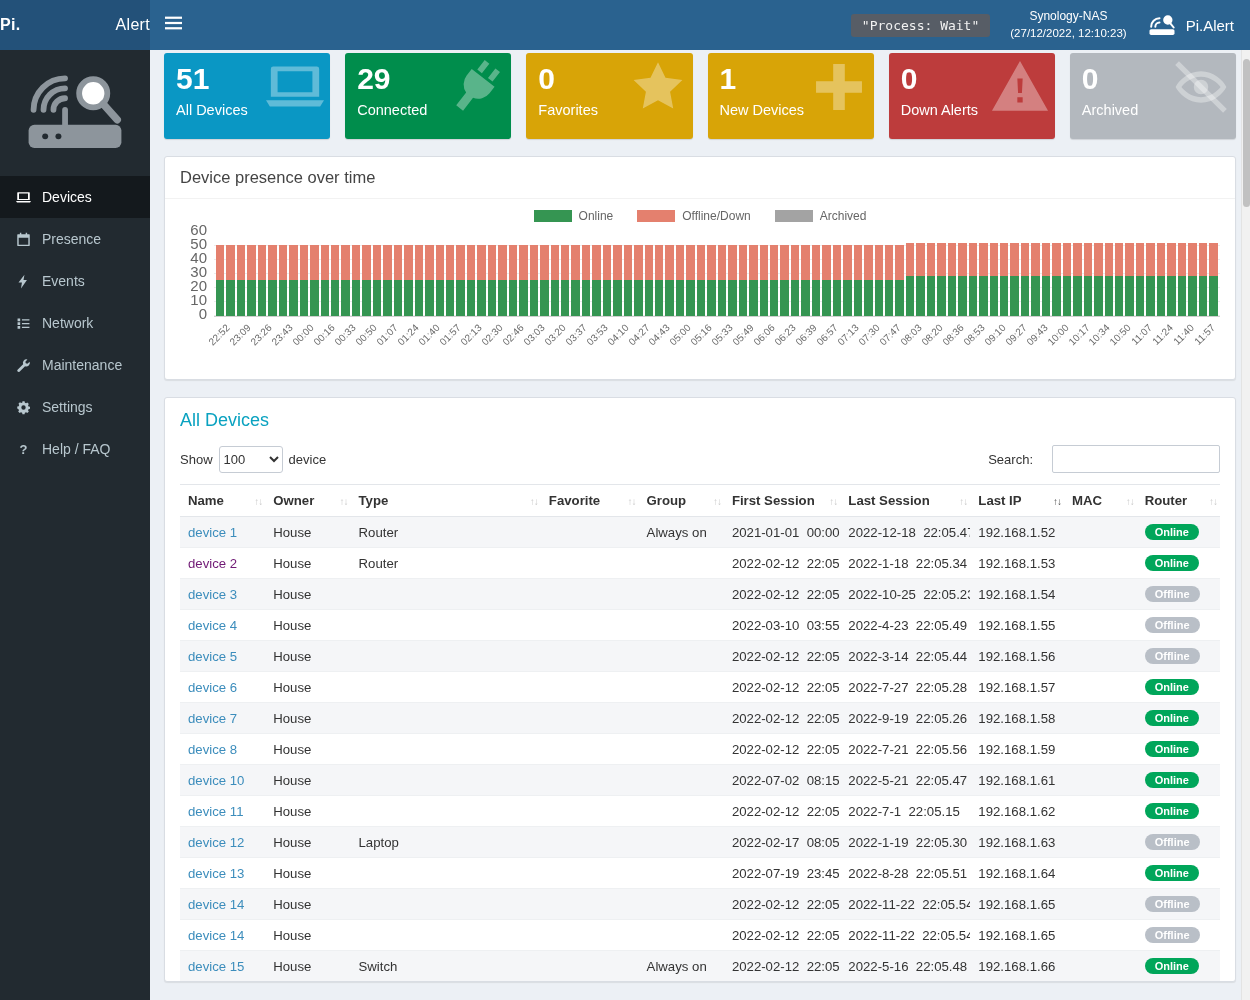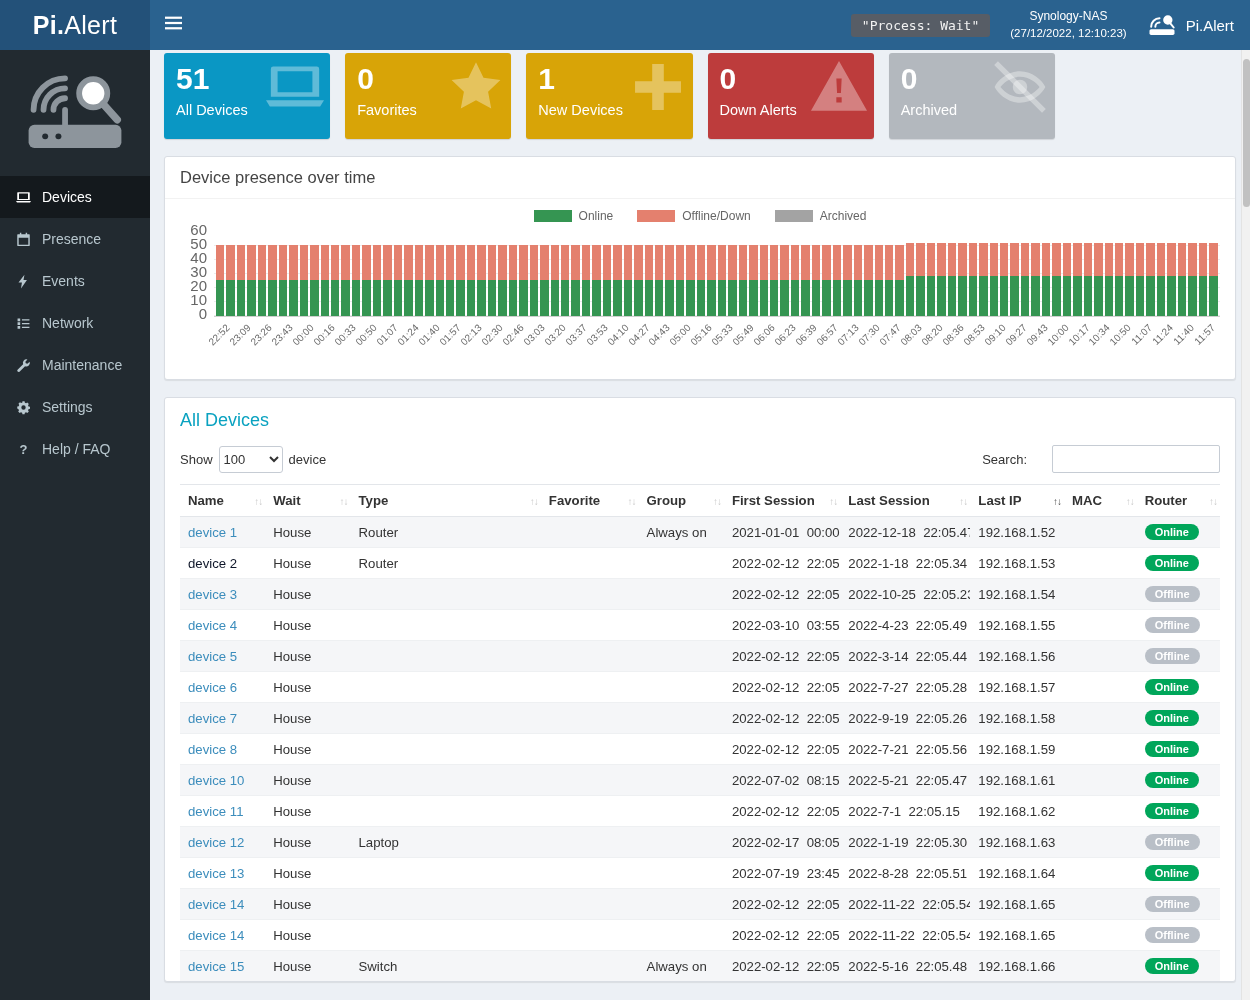--- a/index.html
+++ b/index.html
@@ -1,20 +1,20 @@
 <!DOCTYPE html>
 <html><head>
 <meta charset="utf-8">
 <style>
   *{margin:0;padding:0;box-sizing:border-box}
   html,body{width:1250px;height:1000px;overflow:hidden;background:#ecf0f5;font-family:"Liberation Sans",sans-serif}
 
   
   .navbar{position:fixed;top:0;left:0;right:0;height:50px;background:#2a628f;display:flex;align-items:stretch;z-index:20}
-  .navbar-logo{width:150px;background:#235179;color:#fff;display:flex;align-items:center;justify-content:center;font-size:25px;letter-spacing:.3px;cursor:pointer}
+  .navbar-logo{width:150px;background:#235179;color:#fff;display:flex;align-items:center;justify-content:space-between;font-size:16px;letter-spacing:.3px;cursor:pointer}
   .navbar-logo b{font-weight:bold}
   .hamburger{width:46px;display:flex;align-items:center;justify-content:center;cursor:pointer}
   .hamburger svg{width:17px;height:14px;fill:#fff}
   .nav-right{margin-left:auto;display:flex;align-items:center;gap:20px;padding-right:16px}
   .process-badge{background:#575d66;color:#f2f2f2;font-family:"DejaVu Sans Mono",monospace;font-size:13px;padding:4px 11px;border-radius:3px}
   .nas-info{color:#fff;text-align:center;font-size:11.5px;line-height:1.45}
   .nas-info .hn{font-size:12px}
   .brand{display:flex;align-items:center;gap:9px;color:#fff;font-size:15px;cursor:pointer}
   .brand-icon svg{width:30px;height:26px;display:block}
 
@@ -57,21 +57,21 @@
   .bar{flex:1;height:100%;display:flex;flex-direction:column;justify-content:flex-end}
   .xlabels{display:flex;margin:4px 0 2px 34px;height:44px}
   .xl{flex:1;position:relative}
   .xl span{position:absolute;top:1px;right:50%;transform:rotate(-45deg);transform-origin:100% 0;font-size:10px;color:#6b6b6b;white-space:nowrap}
 
   
   .tpanel-body{padding:12px 15px 0}
   .tpanel-title{color:#0aa2c0;font-size:18px;margin-bottom:14px}
   .tcontrols{display:flex;justify-content:space-between;align-items:center;margin-bottom:11px;font-size:13px;color:#333}
   .entries select{margin:0 6px;width:64px;height:27px;border:1px solid #c6ccd4;border-radius:3px;font-size:13px;color:#333;background:#fff;cursor:pointer}
-  .search label{margin-right:25px}
+  .search label{margin-right:19px}
   .search input{width:168px;height:28px;border:1px solid #c6ccd4;border-radius:2px;padding:0 8px;font-size:13px;background:#fff}
   table{width:100%;border-collapse:collapse;font-size:13.2px;color:#333;table-layout:fixed}
   thead th{font-weight:bold;text-align:left;padding:8px 16px 8px 8px;border-top:1px solid #e3e6ea;border-bottom:1px solid #e3e6ea;white-space:nowrap;position:relative;cursor:pointer;overflow:hidden}
   th .sort{position:absolute;right:3px;top:50%;transform:translateY(-50%);font-size:10px;color:#c9c9c9;letter-spacing:-1px}
   th.sorted .sort{color:#4a4a4a}
   tbody td{padding:7px 8px;white-space:pre;overflow:hidden}
   tbody tr{border-top:1px solid #eef0f2}
   tbody tr:nth-child(odd){background:#f5f6f8}
   a.devlink{color:#3c8dbc;text-decoration:none;cursor:pointer}
   .pill{display:inline-block;padding:2px 10px;border-radius:10px;color:#fff;font-size:11px;font-weight:bold}
@@ -198,20 +198,27 @@
   <h1 class="page-title">Devices</h1>
 
   <div class="cards">
       <div class="card" style="background: rgb(10, 151, 196);">
         <div class="card-value">51</div>
         <div class="card-label">All Devices</div>
         <div class="card-icon laptop-icon"><svg viewBox="0 0 24 20">
             <path fill-rule="evenodd" d="M3 1.5h18a1 1 0 0 1 1 1V14H2V2.5a1 1 0 0 1 1-1zM4.8 3.5v8.7h14.4V3.5zM0 15.5h24l-1.6 2.6H1.6z"></path>
           </svg></div>
       </div>
+      <div class="card" style="background: rgb(0, 141, 76);">
+        <div class="card-value">29</div>
+        <div class="card-label">Connected</div>
+        <div class="card-icon plug-icon"><svg viewBox="0 0 24 24">
+            <path d="M8 1h2.4v5H8zM13.6 1H16v5h-2.4zM6 7.2h12v3.4a6 6 0 0 1-4.2 5.7V23h-3.6v-6.7A6 6 0 0 1 6 10.6z"></path>
+          </svg></div>
+      </div>
       <div class="card" style="background: rgb(216, 164, 7);">
         <div class="card-value">0</div>
         <div class="card-label">Favorites</div>
         <div class="card-icon star-icon"><svg viewBox="0 0 24 24">
             <path d="M12 1.8l3.1 6.4 7 .9-5.1 4.9 1.3 6.9-6.3-3.4-6.3 3.4 1.3-6.9L1.9 9.1l7-.9z"></path>
           </svg></div>
       </div>
       <div class="card" style="background: rgb(216, 164, 7);">
         <div class="card-value">1</div>
         <div class="card-label">New Devices</div>
@@ -821,21 +828,21 @@
             <col style="width:8.2%">
             <col style="width:11.2%">
             <col style="width:12.5%">
             <col style="width:9.0%">
             <col style="width:7.0%">
             <col style="width:8.0%">
         </colgroup>
         <thead>
             <tr>
               <th><span>Name</span><span class="sort">↑↓</span></th>
-              <th><span>Wait</span><span class="sort">↑↓</span></th>
+              <th><span>Owner</span><span class="sort">↑↓</span></th>
               <th><span>Type</span><span class="sort">↑↓</span></th>
               <th><span>Favorite</span><span class="sort">↑↓</span></th>
               <th><span>Group</span><span class="sort">↑↓</span></th>
               <th><span>First Session</span><span class="sort">↑↓</span></th>
               <th><span>Last Session</span><span class="sort">↑↓</span></th>
               <th class="sorted"><span>Last IP</span><span class="sort">↑↓</span></th>
               <th><span>MAC</span><span class="sort">↑↓</span></th>
               <th><span>Router</span><span class="sort">↑↓</span></th>
             </tr>
           </thead>
@@ -846,21 +853,21 @@
               <td>Router</td>
               <td></td>
               <td>Always on</td>
               <td>2021-01-01  00:00</td>
               <td>2022-12-18  22:05.47</td>
               <td>192.168.1.52</td>
               <td></td>
               <td><span class="pill" style="background:#00a65a">Online</span></td>
             </tr>
             <tr>
-              <td><a class="devlink" style="color:#0f172a">device 2</a></td>
+              <td><a class="devlink" style="color:#701a75">device 2</a></td>
               <td>House</td>
               <td>Router</td>
               <td></td>
               <td></td>
               <td>2022-02-12  22:05</td>
               <td>2022-1-18  22:05.34</td>
               <td>192.168.1.53</td>
               <td></td>
               <td><span class="pill" style="background:#00a65a">Online</span></td>
             </tr>

